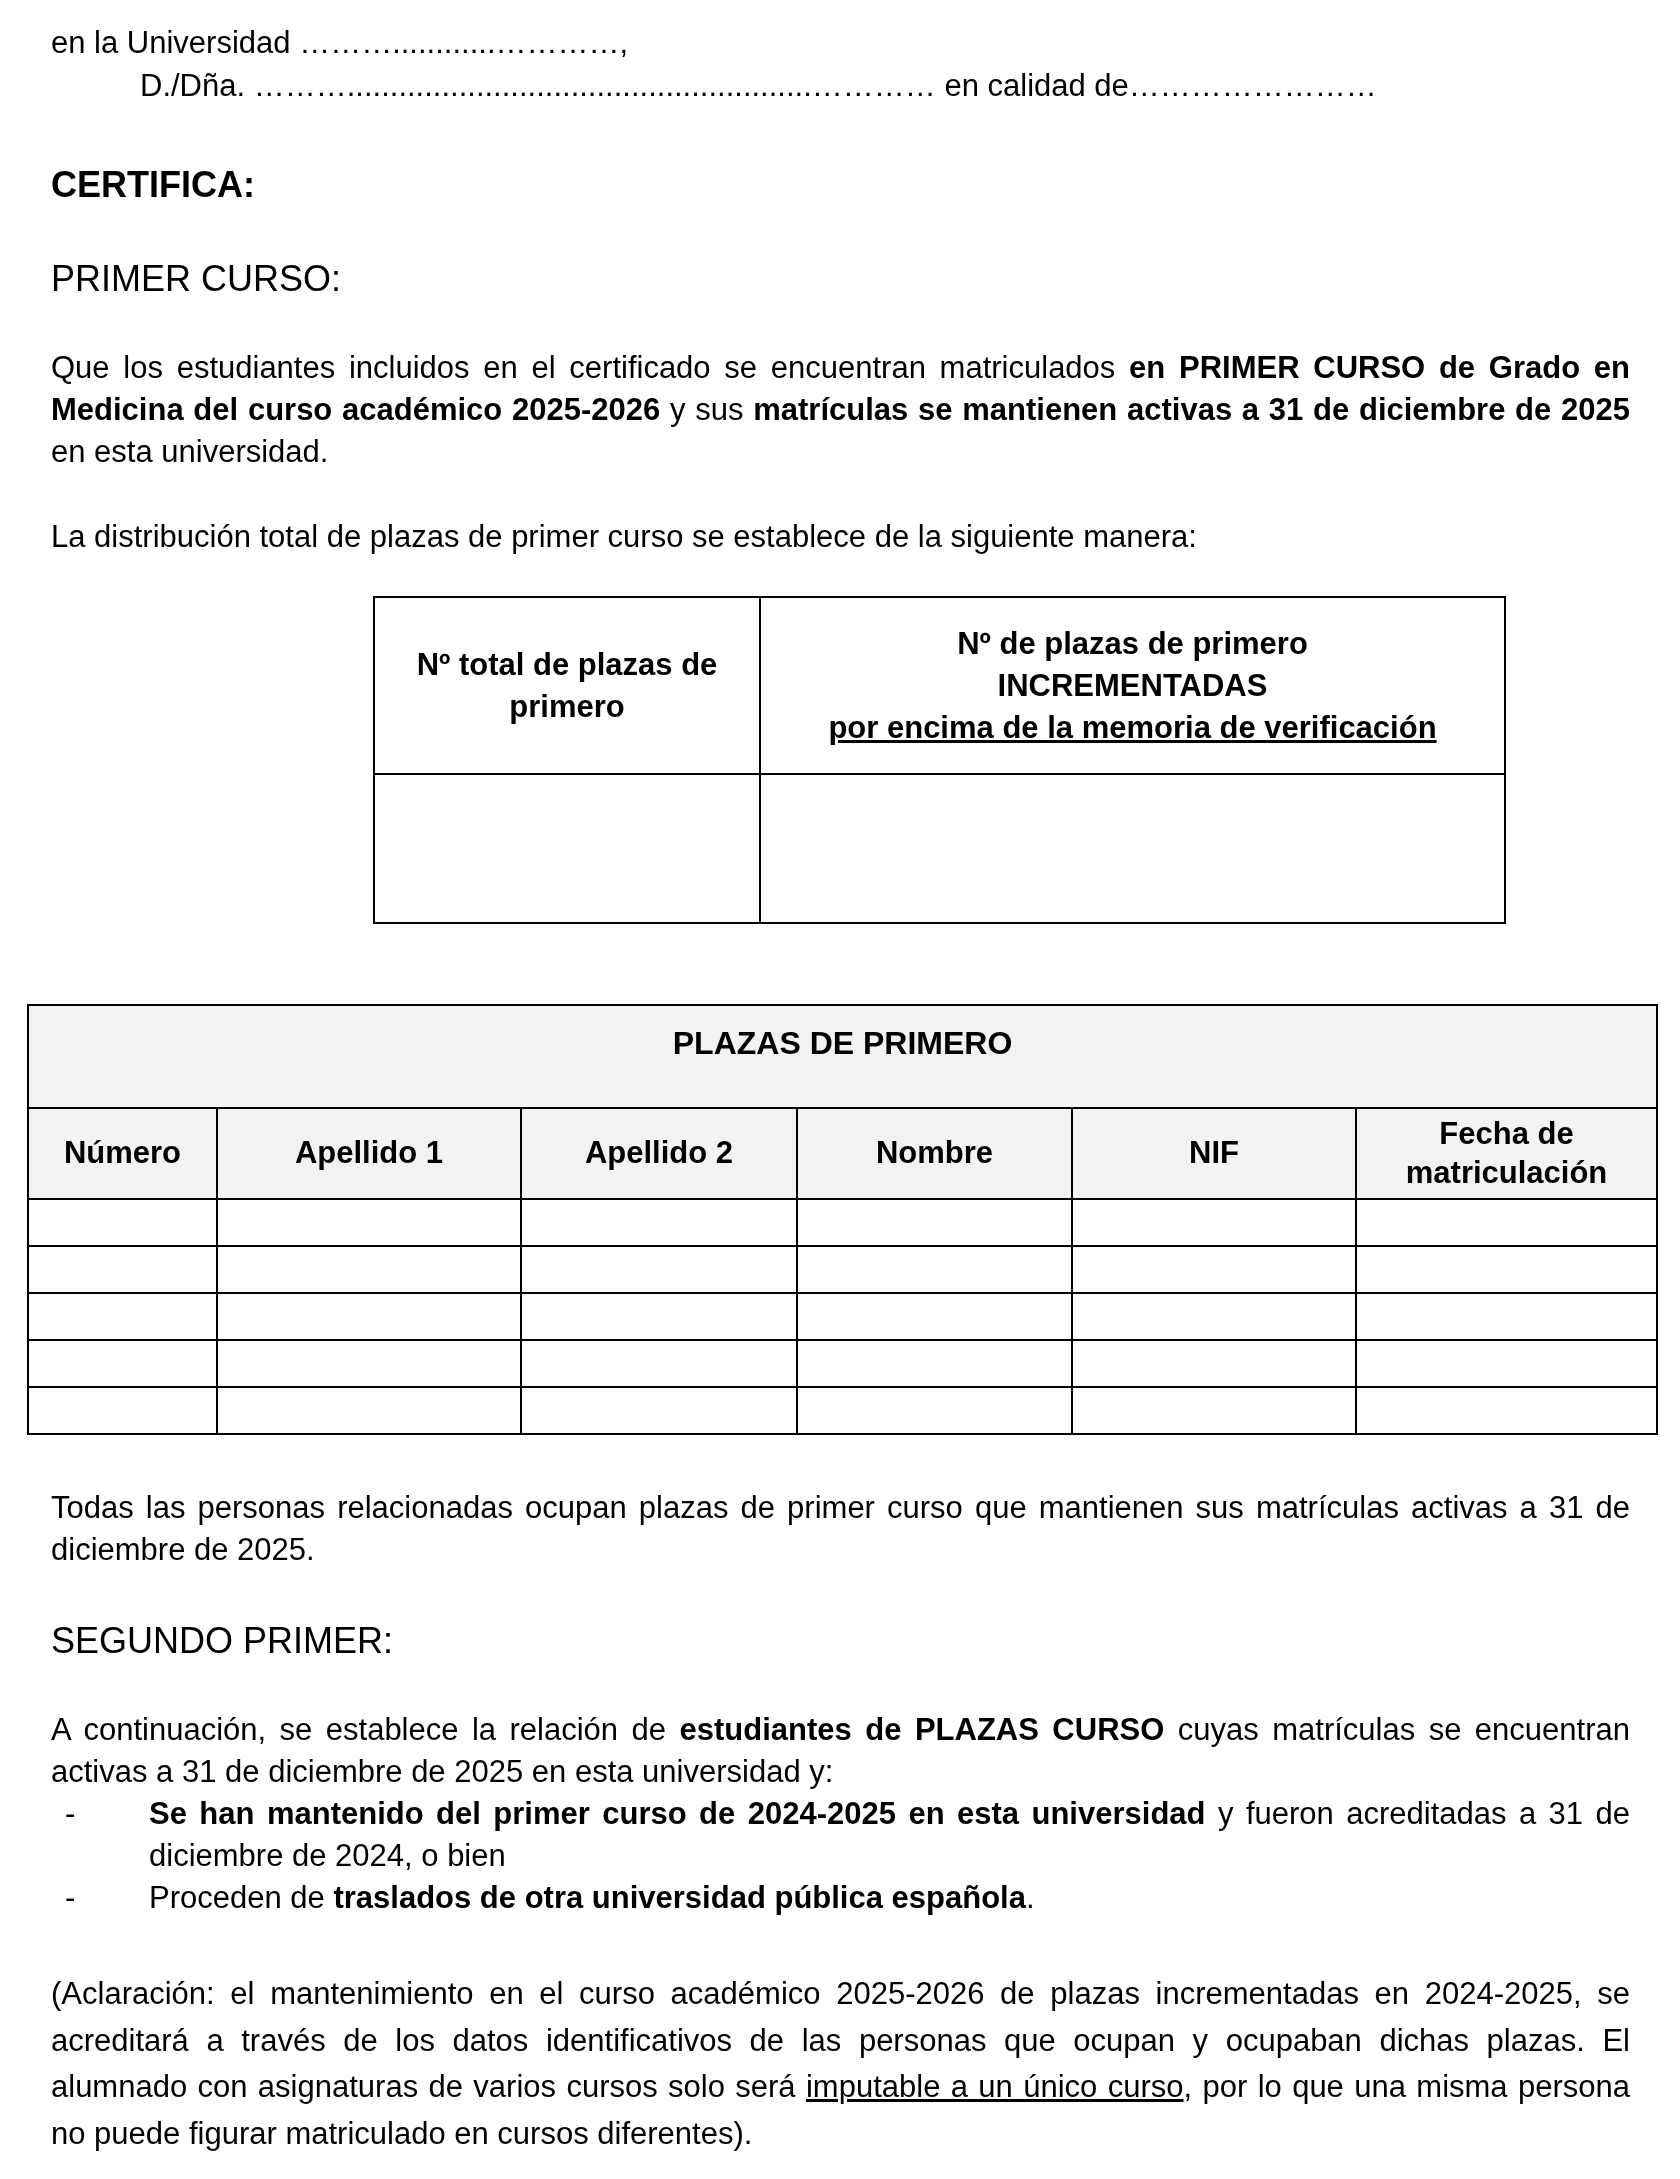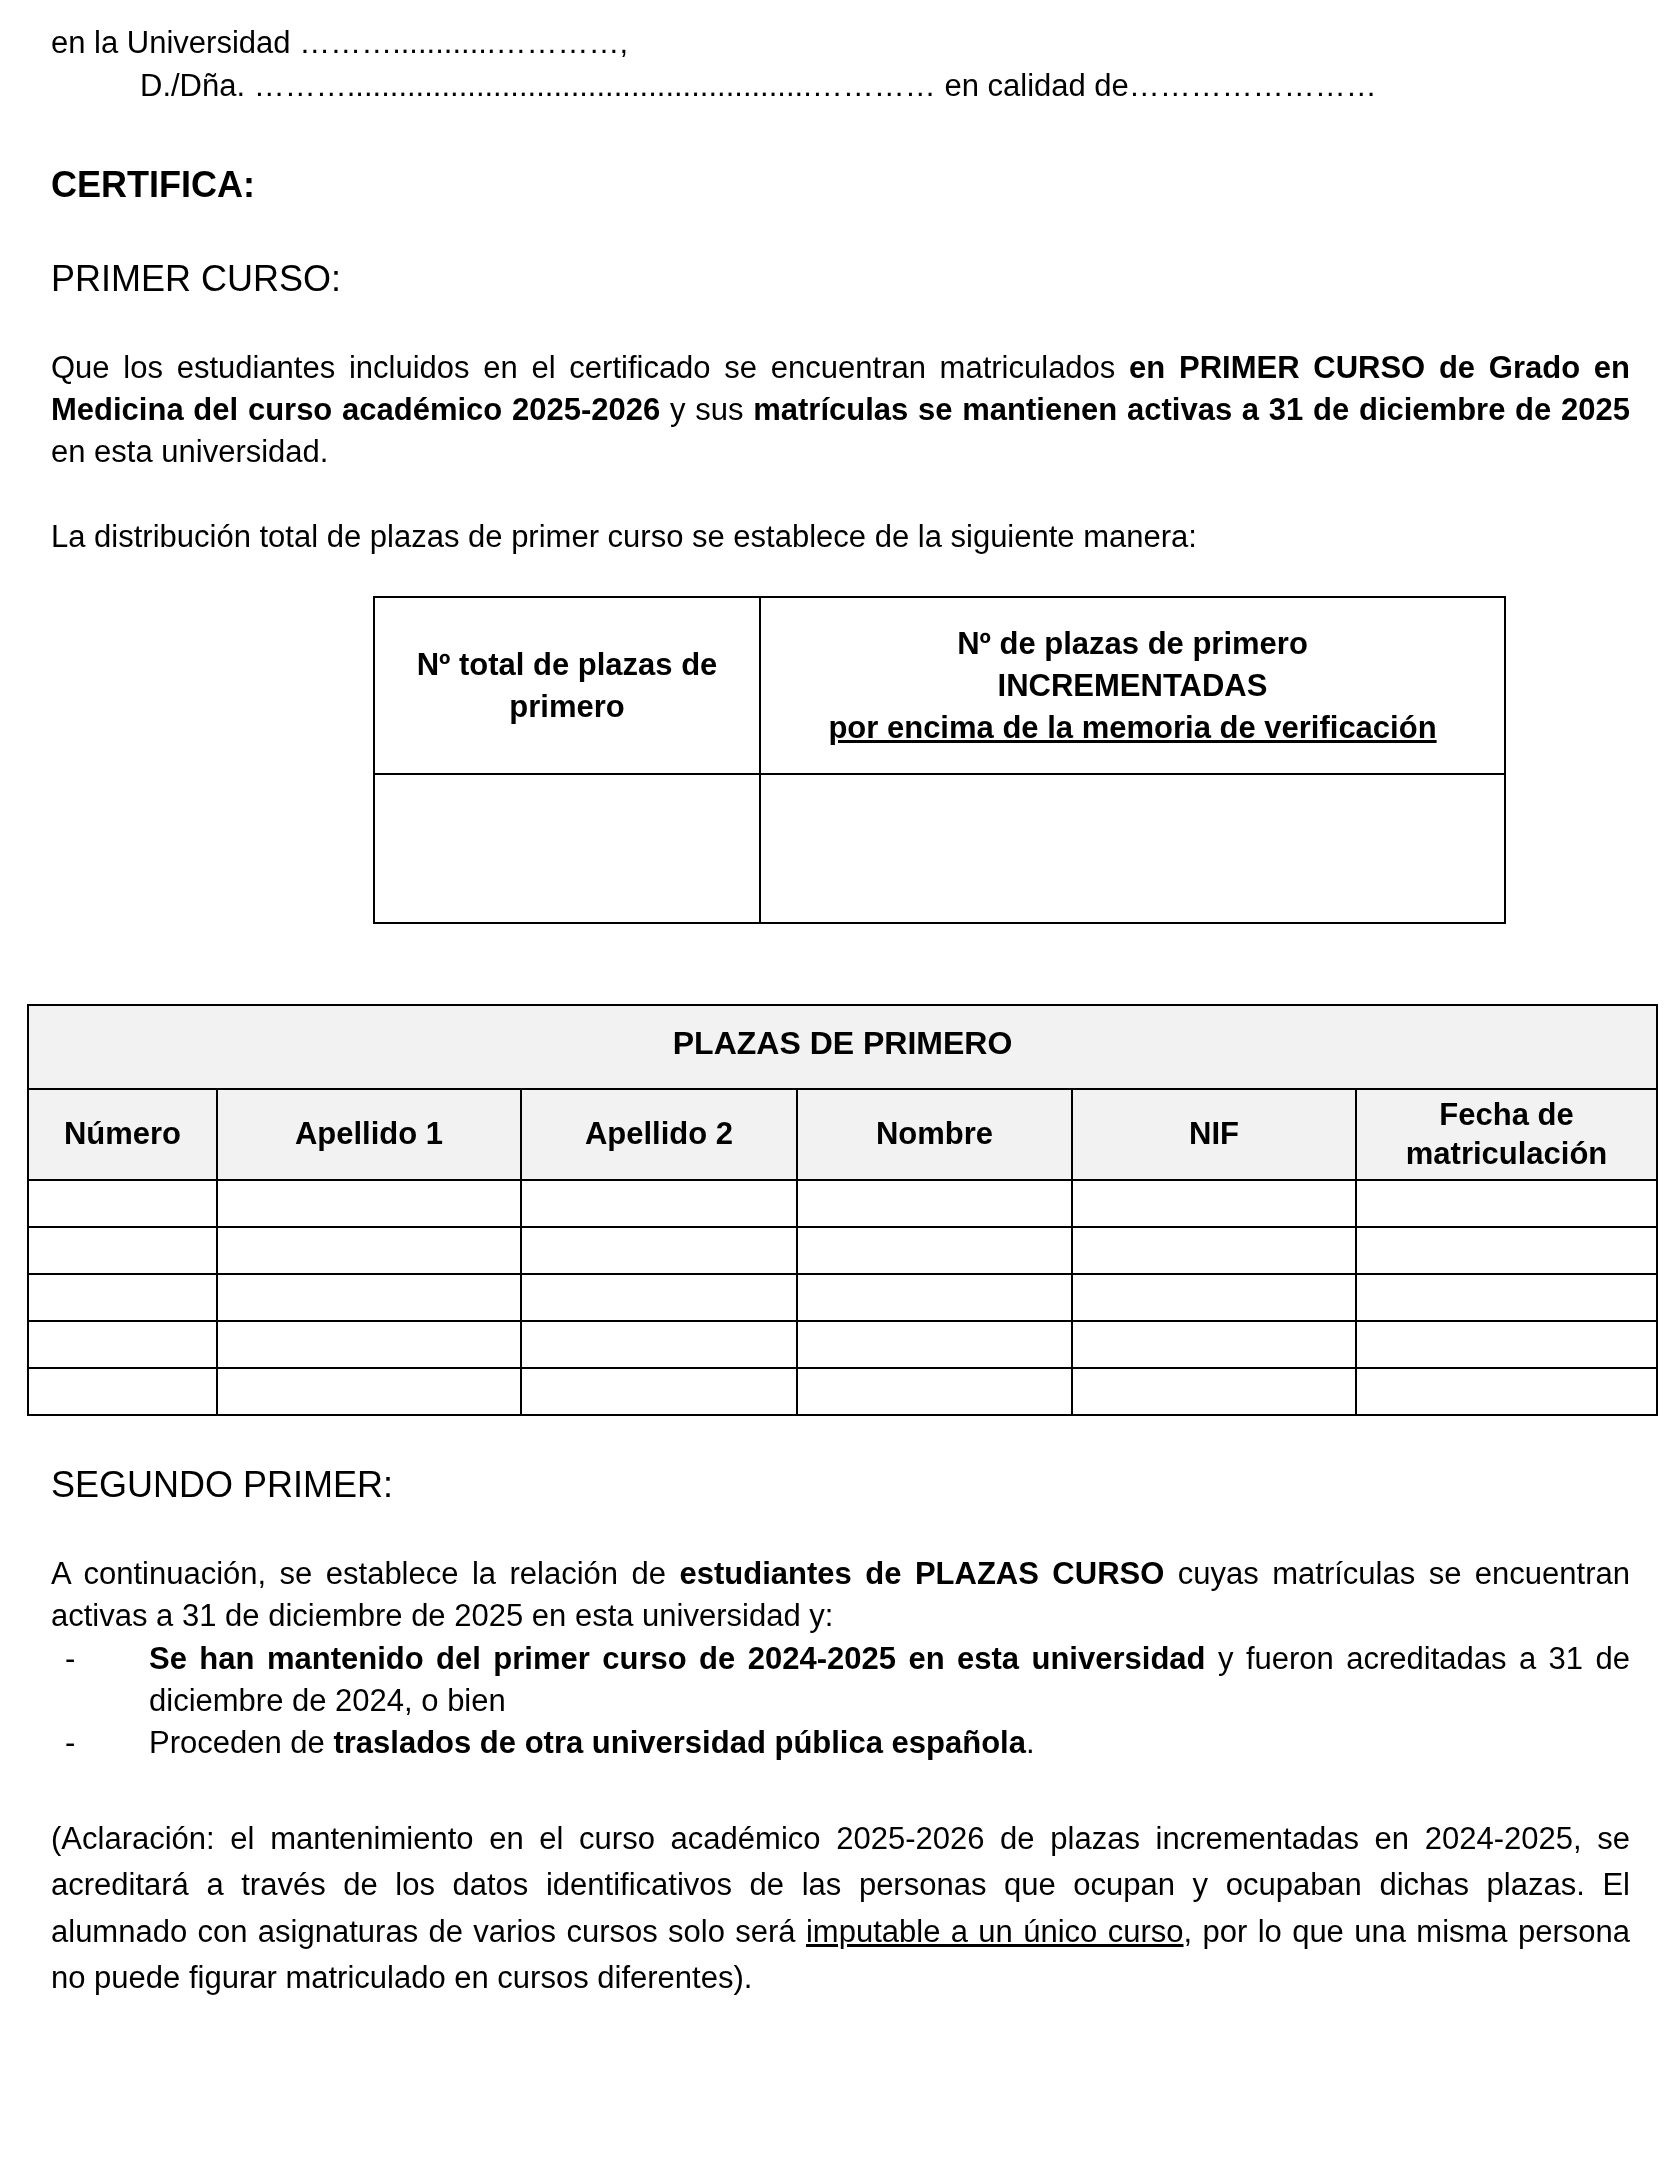--- a/index.html
+++ b/index.html
@@ -35,21 +35,21 @@
   .t1 .empty{height:132px;}
   
   .t2{
     border-collapse:collapse;
     margin-left:-24px;
     margin-top:80px;
     width:1630px;
     table-layout:fixed;
   }
   .t2 th,.t2 td{border:2.8px solid #000;vertical-align:middle;text-align:center;padding:0 5.6px;}
-  .t2 .title-row th{background:#f2f2f2;font-weight:700;height:76px;font-size:32px;vertical-align:middle;padding-bottom:6px;}
+  .t2 .title-row th{background:#f2f2f2;font-weight:700;height:76px;font-size:32px;vertical-align:middle;padding-bottom:25px;}
   .t2 .head-row th{background:#f2f2f2;font-weight:700;height:89px;font-size:31px;line-height:1.25;}
   .t2 .body-row td{height:45px;background:#fff;}
   
   .bullet{position:relative;padding-left:98px;text-align:justify;margin:0;}
   .bullet .marker{position:absolute;left:14px;top:0;}
   
   .aclaracion{line-height:1.5;margin-top:52px;}
 </style>
 </head>
 <body>
@@ -147,20 +147,21 @@
       <td></td>
           <td></td>
           <td></td>
           <td></td>
           <td></td>
           <td></td>
     </tr>
   </tbody>
     </table>
 
+  <p class="para just" style="margin-top:52px;">Todas las personas relacionadas ocupan plazas de primer curso que mantienen sus matrículas activas a 31 de diciembre de 2025.</p>
 
   <h3 class="h plain">SEGUNDO PRIMER:</h3>
 
   <p class="para just mt"><span>A continuación, se establece la relación de </span><span class="b">estudiantes de PLAZAS CURSO</span><span> cuyas matrículas se encuentran activas a 31 de diciembre de 2025 en esta universidad y:</span></p>
 
   <div class="bullet">
     <span class="marker">-</span><span class="b">Se han mantenido del primer curso de 2024-2025 en esta universidad</span><span> y fueron acreditadas a 31 de diciembre de 2024, o bien</span>
   </div>
   <div class="bullet">
     <span class="marker">-</span><span>Proceden de </span><span class="b">traslados de otra universidad pública española</span><span>.</span>

